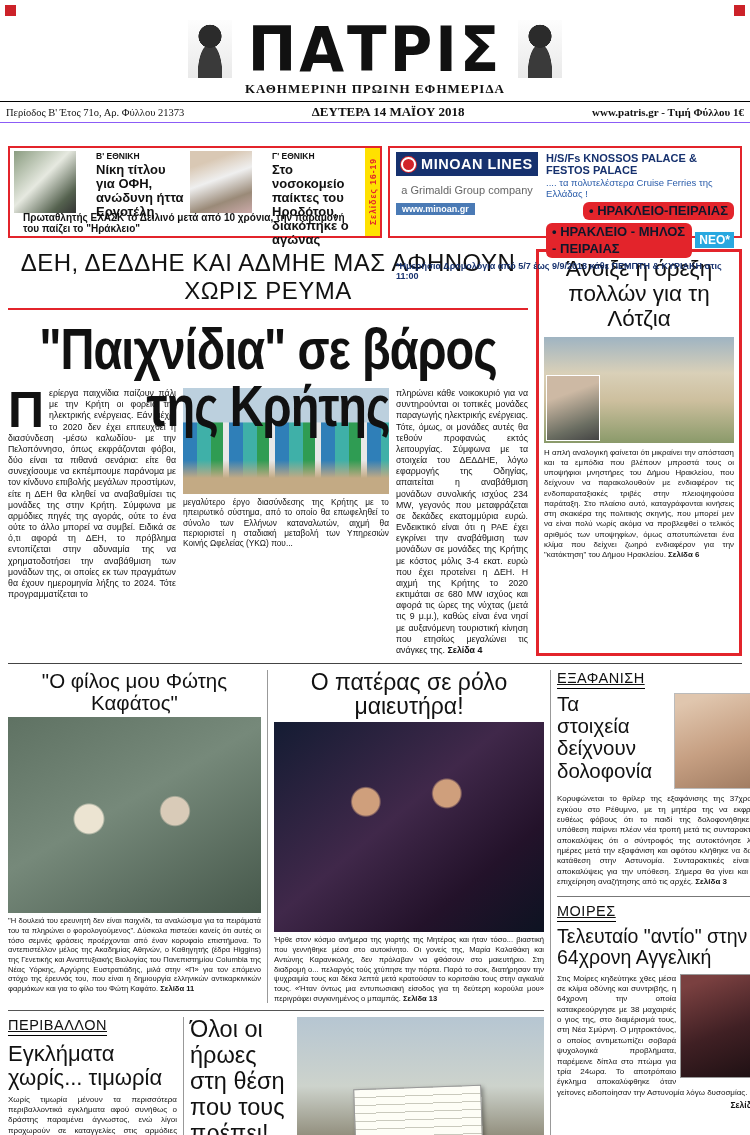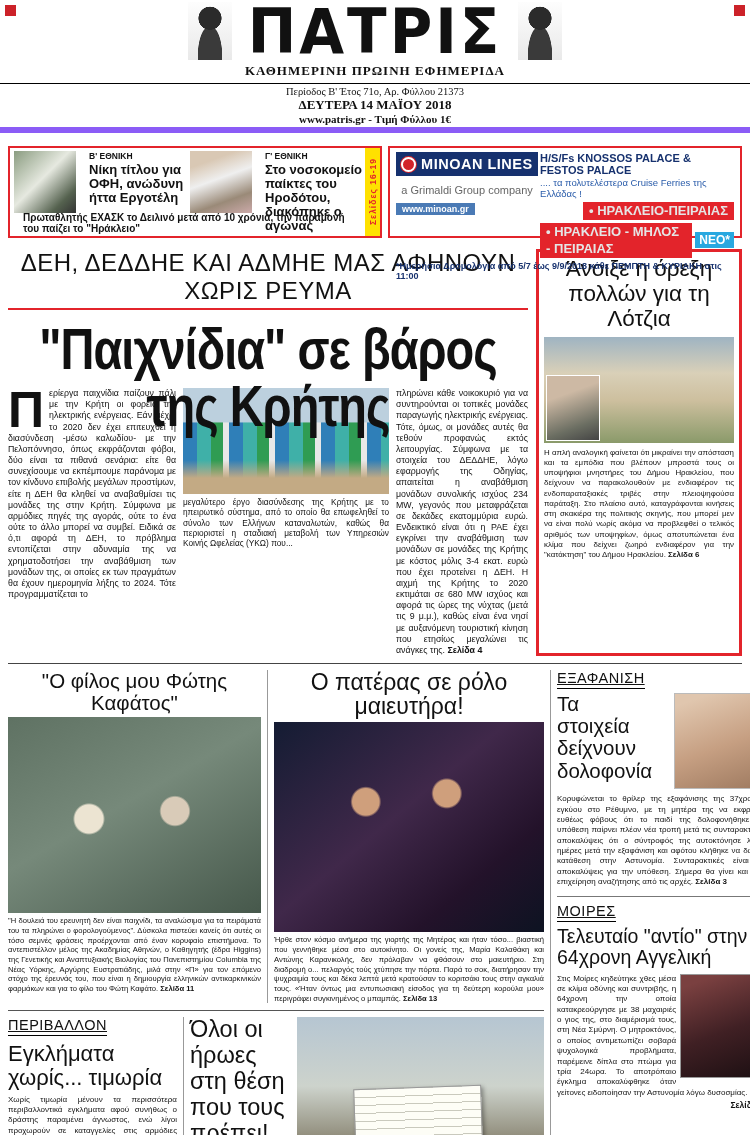--- a/index.html
+++ b/index.html
@@ -3,70 +3,70 @@
 <meta charset="utf-8">
 <style>
   * { box-sizing: border-box; margin: 0; padding: 0; }
   html,body { background:#fff; }
   body {
     width:750px; height:1135px; margin:0 auto; position:relative;
     font-family:"Liberation Sans", sans-serif; color:#111; overflow:hidden;
   }
 
   
-  .masthead { position:relative; height:141px; padding-top:0; }
+  .masthead { position:relative; height:141px; padding-top:18px; }
   .corner-sq { position:absolute; top:5px; width:11px; height:11px; background:#cc2229; }
   .corner-sq.left { left:5px; } .corner-sq.right { right:5px; }
   .mast-row { display:flex; justify-content:center; align-items:center; gap:16px; height:62px; }
   .portrait { width:44px; height:58px;
     background:
       radial-gradient(circle at 50% 28%, #2b2b2b 24%, rgba(0,0,0,0) 25%),
       radial-gradient(ellipse at 50% 92%, #3a3a3a 38%, rgba(0,0,0,0) 40%),
       linear-gradient(#fdfdfd,#e9e9e9);
   }
   .mast-title { font-family:"DejaVu Sans", sans-serif; font-weight:bold; font-size:58px;
     letter-spacing:3px; transform:scaleY(1.08); line-height:1; }
   .mast-sub { text-align:center; font-family:"Liberation Serif", serif; font-weight:bold;
     font-size:13px; letter-spacing:1px; margin-top:1px; }
   .mast-bar { display:flex; justify-content:space-between; align-items:center;
-    border-top:1px solid #000; border-bottom:6px solid #8b5cf6; margin:4px 0 0;
-    padding:2px 6px; font-family:"Liberation Serif", serif; font-size:10.5px;flex-direction:column; }
+    border-top:1px solid #000; border-bottom:1px solid #8b5cf6; margin:4px 0 0;
+    padding:2px 6px; font-family:"Liberation Serif", serif; font-size:10.5px; }
   .mast-bar .date { font-weight:bold; font-size:13px; }
   .mast-bar .site { font-weight:bold; font-size:11px; }
 
   
   .teaser-row { display:flex; gap:6px; padding:5px 8px 3px; height:100px; }
   .sports-box { flex:1.03; border:2px solid #e3242b; position:relative; padding:3px 18px 15px 4px; background:#fff; }
   .sports-grid { display:flex; height:100%; gap:4px; }
-  .sport-item { flex:1; display:flex; gap:13px; }
+  .sport-item { flex:1; display:flex; gap:20px; }
   .sport-photo { width:62px; height:62px; flex:none; }
   .sport-photo.one { background:linear-gradient(135deg,#8a9c80,#e6e9e0 45%,#55624f 80%,#333); }
   .sport-photo.two { background:linear-gradient(160deg,#d9c8b4 20%,#efefef 45%,#9a8a78 75%,#caa); }
   .sport-kicker { font-size:8.5px; font-weight:bold; }
   .sport-title { font-size:13px; font-weight:bold; line-height:1.08; margin-top:2px; }
   .sports-footer { position:absolute; left:13px; right:20px; bottom:2px; font-size:10px; font-weight:bold; }
   .sports-pages { position:absolute; right:0; top:0; bottom:0; width:15px; background:#ffe100;
     color:#e3242b; font-size:8.5px; font-weight:bold; writing-mode:vertical-rl;
     transform:rotate(180deg); display:flex; align-items:center; justify-content:center; letter-spacing:1px; }
 
   .minoan-box { flex:1; border:2px solid #e3242b; padding:4px 6px; position:relative; background:#fff; }
-  .minoan-top { display:flex; gap:2px; }
+  .minoan-top { display:flex; gap:8px; }
   .minoan-left { width:142px; flex:none; }
   .minoan-logo { background:#16316e; color:#fff; font-weight:bold; font-size:14.5px;
     padding:4px 5px; display:flex; align-items:center; gap:5px; letter-spacing:0.5px; }
   .minoan-emblem { width:15px; height:15px; flex:none; border-radius:50%; background:#d2232a;
     border:2px solid #fff; box-shadow:0 0 0 1px #d2232a; }
   .minoan-logo-sub { font-size:11px; color:#666; text-align:center; margin-top:8px; }
   .minoan-web { background:#4a7ab5; color:#fff; font-size:9px; font-weight:bold;
     padding:1px 6px; width:fit-content; margin-top:7px; }
   .minoan-right { flex:1; }
   .minoan-ships { color:#16316e; font-weight:bold; font-size:11px; }
   .minoan-tagline { color:#2a5caa; font-size:9.5px; margin-top:1px; }
   .route-line { display:flex; justify-content:flex-end; align-items:center; gap:3px; margin-top:3px; }
-  .route { background:#e3242b; color:#e5e5e5; font-weight:bold; font-size:13px; padding:0 6px; line-height:1.35; }
+  .route { background:#e3242b; color:#0f172a; font-weight:bold; font-size:13px; padding:0 6px; line-height:1.35;border-radius:6px; }
   .neo-badge { background:#29a8e0; color:#fff; font-weight:bold; font-size:12px; padding:0 4px; line-height:1.4; }
   .minoan-footer { font-size:9px; color:#16316e; font-weight:bold; margin-top:3px; }
 
   
   .lead-region { display:flex; gap:8px; padding:8px 8px 0; }
   .lead-main { flex:1; }
   .lead-kicker { font-size:24px; text-align:center; width:fit-content; margin:0 auto;
     border-bottom:2px solid #e3242b; padding:0 4px 3px; letter-spacing:0.5px; }
   .lead-headline { font-weight:bold; font-size:47px; text-align:center; line-height:1;
     letter-spacing:-1px; transform:scaleY(1.22); transform-origin:top; margin-top:10px; height:60px; }
@@ -216,21 +216,21 @@
     <div class="lead-main">
       <div class="lead-kicker">ΔΕΗ, ΔΕΔΔΗΕ ΚΑΙ ΑΔΜΗΕ ΜΑΣ ΑΦΗΝΟΥΝ ΧΩΡΙΣ ΡΕΥΜΑ</div>
       <div class="lead-headline">"Παιχνίδια" σε βάρος της Κρήτης</div>
       <div class="lead-article">
         <div class="lead-col c1">
           <span class="dropcap">Π</span>
           <span>ερίεργα παιχνίδια παίζουν πάλι με την Κρήτη οι φορείς της ηλεκτρικής ενέργειας. Εάν μέχρι το 2020 δεν έχει επιτευχθεί η διασύνδεση -μέσω καλωδίου- με την Πελοπόννησο, όπως εκφράζονται φόβοι, δύο είναι τα πιθανά σενάρια: είτε θα συνεχίσουμε να εκπέμπουμε παράνομα με τον κίνδυνο επιβολής μεγάλων προστίμων, είτε η ΔΕΗ θα κληθεί να αναβαθμίσει τις μονάδες της στην Κρήτη. Σύμφωνα με αρμόδιες πηγές της αγοράς, ούτε το ένα ούτε το άλλο μπορεί να συμβεί. Ειδικά σε ό,τι αφορά τη ΔΕΗ, το πρόβλημα εντοπίζεται στην αδυναμία της να χρηματοδοτήσει την αναβάθμιση των μονάδων της, οι οποίες εκ των πραγμάτων θα έχουν ημερομηνία λήξης το 2024. Τότε προγραμματίζεται το</span>
         </div>
         <div class="lead-photo-wrap">
           <div class="lead-photo"></div>
-          <div class="lead-caption">μεγαλύτερο έργο διασύνδεσης της Κρήτης με το ηπειρωτικό σύστημα, από το οποίο θα επωφεληθεί το σύνολο των Ελλήνων καταναλωτών, καθώς θα περιοριστεί η σταδιακή μεταβολή των Υπηρεσιών Κοινής Ωφελείας (ΥΚΩ) που...</div>
+          <div class="lead-caption">μεγαλύτερο έργο διασύνδεσης της Κρήτης με το ηπειρωτικό σύστημα, από το οποίο θα επωφεληθεί το σύνολο των Ελλήνων καταναλωτών, αιχμή θα περιοριστεί η σταδιακή μεταβολή των Υπηρεσιών Κοινής Ωφελείας (ΥΚΩ) που...</div>
         </div>
         <div class="lead-col c2">
           <span>πληρώνει κάθε νοικοκυριό για να συντηρούνται οι τοπικές μονάδες παραγωγής ηλεκτρικής ενέργειας. Τότε, όμως, οι μονάδες αυτές θα τεθούν προφανώς εκτός λειτουργίας. Σύμφωνα με τα στοιχεία του ΔΕΔΔΗΕ, λόγω εφαρμογής της Οδηγίας, απαιτείται η αναβάθμιση μονάδων συνολικής ισχύος 234 MW, γεγονός που μεταφράζεται σε δεκάδες εκατομμύρια ευρώ. Ενδεικτικό είναι ότι η ΡΑΕ έχει εγκρίνει την αναβάθμιση των μονάδων σε μονάδες της Κρήτης με κόστος μόλις 3-4 εκατ. ευρώ που έχει προτείνει η ΔΕΗ. Η αιχμή της Κρήτης το 2020 εκτιμάται σε 680 MW ισχύος και αφορά τις ώρες της νύχτας (μετά τις 9 μ.μ.), καθώς είναι ένα νησί με αυξανόμενη τουριστική κίνηση που ετησίως μεγαλώνει τις ανάγκες της.</span>
           <span class="pg">Σελίδα 4</span>
         </div>
       </div>
     </div>
 
     <aside class="lotzia-box">
       <div class="lotzia-title">Άνοιξε η όρεξη πολλών για τη Λότζια</div>

